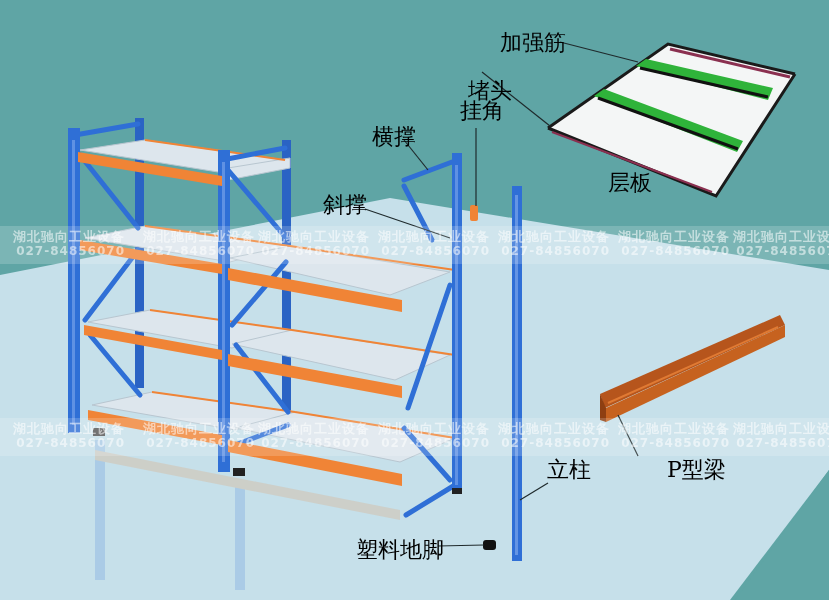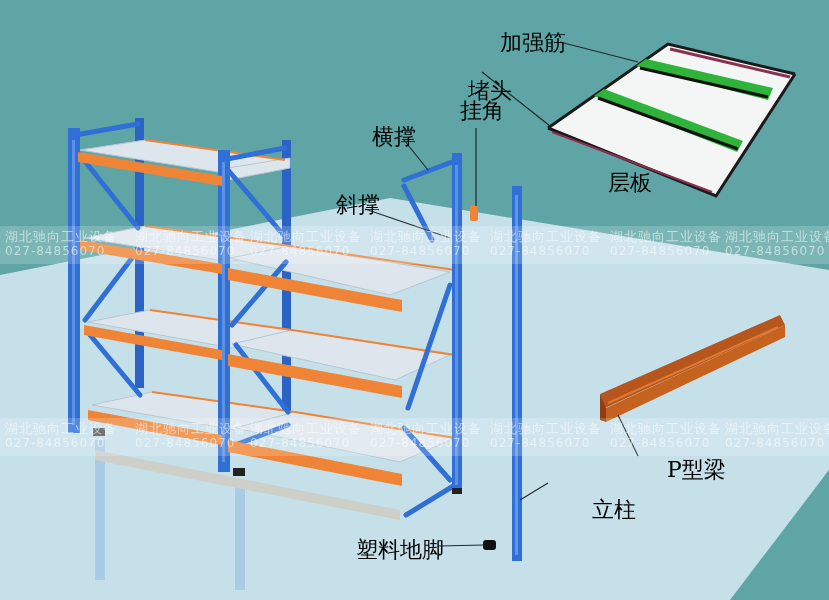--- a/index.html
+++ b/index.html
@@ -1,21 +1,21 @@
 <!DOCTYPE html>
 <html><head>
 <meta charset="utf-8">
 <style>
   html, body { margin:0; padding:0; }
   body { width:829px; height:600px; overflow:hidden; background:#5fa5a5; font-family:"DejaVu Serif","Liberation Serif",serif; }
   #stage { position:relative; width:829px; height:600px; }
   svg { position:absolute; left:0; top:0; }
   .label { position:absolute; font-size:22px; color:#000000; white-space:nowrap; font-family:"DejaVu Serif","Liberation Serif",serif; }
   .wm-band { position:absolute; left:0; width:829px; height:38px; background:rgba(255,255,255,0.18); }
-  .wm { position:absolute; width:120px; text-align:left; color:rgba(255,255,255,0.55); font-family:"DejaVu Sans","Liberation Sans",sans-serif; line-height:15px; }
+  .wm { position:absolute; width:120px; text-align:right; color:rgba(255,255,255,0.55); font-family:"DejaVu Sans","Liberation Sans",sans-serif; line-height:15px;font-weight:bold; }
   .wm .l1 { font-size:13px; letter-spacing:1px; display:block; }
   .wm .l2 { font-size:12px; letter-spacing:1px; display:block; }
 </style>
 </head>
 <body>
 
 <div id="stage">
 
   <svg width="829" height="600" viewBox="0 0 829 600">
 
@@ -198,17 +198,17 @@
   <div class="wm" style="left:725px;top:421px;">
       <span class="l1">湖北驰向工业设备</span>
       <span class="l2">027-84856070</span>
     </div>
 
   <div class="label" style="left:500px;top:28px;">加强筋</div>
   <div class="label" style="left:436px;top:76px;margin-left:32px;">堵头</div>
   <div class="label" style="left:608px;top:168px;">层板</div>
   <div class="label" style="left:372px;top:122px;">横撑</div>
   <div class="label" style="left:460px;top:96px;">挂角</div>
-  <div class="label" style="left:336px;top:190px;">斜撑</div>
-  <div class="label" style="left:592px;top:455px;margin-top:40px;">立柱</div>
+  <div class="label" style="left:323px;top:190px;">斜撑</div>
+  <div class="label" style="left:547px;top:455px;">立柱</div>
   <div class="label" style="left:667px;top:455px;">P型梁</div>
   <div class="label" style="left:356px;top:535px;">塑料地脚</div>
 </div>
 
 </body></html>

